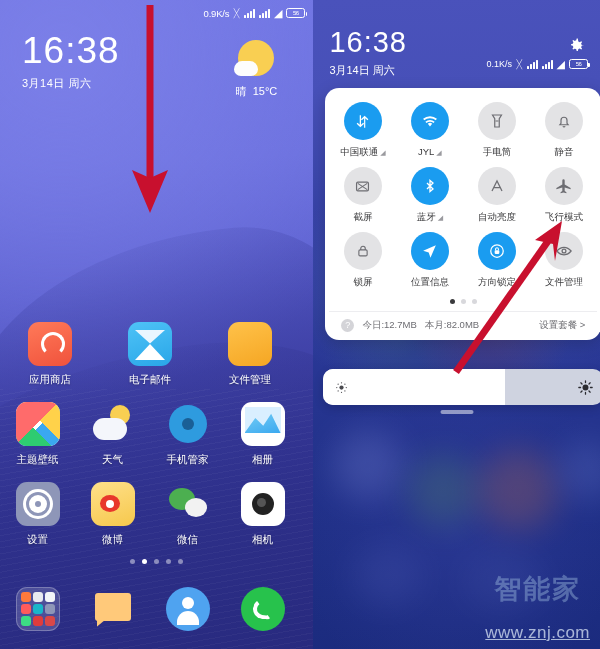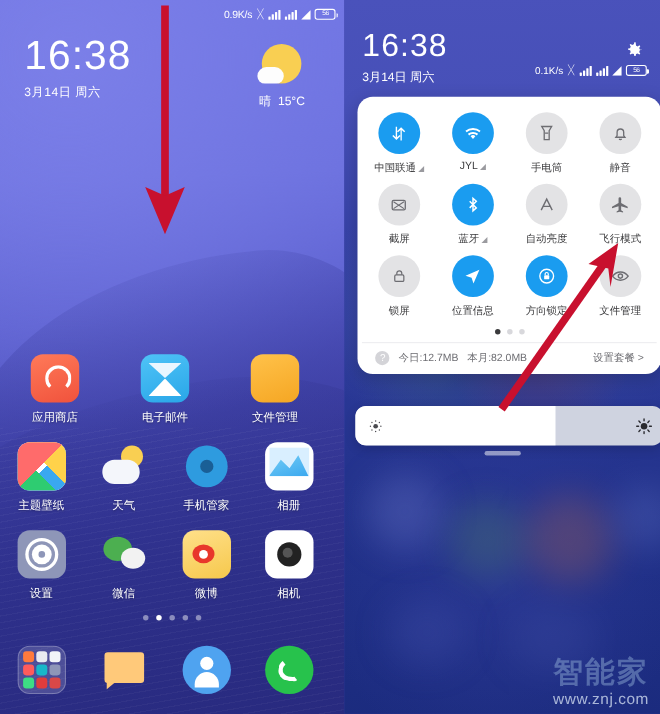--- a/index.html
+++ b/index.html
@@ -190,21 +190,21 @@
   .bright-ic.right { margin-left: auto; }
 
   .home-ind { position: absolute; left: 50%; transform: translateX(-50%); top: 410px;
     width: 33px; height: 4px; border-radius: 2px; background: rgba(255,255,255,.5); z-index: 6; }
 
   .blur-ghost { position: absolute; border-radius: 50%; filter: blur(16px); opacity: .35; }
 
   .wm { position: absolute; right: 10px; bottom: 6px; text-align: center; z-index: 7; }
   .wm-cn { font-size: 27px; color: rgba(160,190,225,.42); letter-spacing: 2px; line-height: 1;
     font-weight: 700; }
-  .wm-url { font-size: 14px; color: rgba(225,235,250,.72); margin-top: 2px; letter-spacing: .5px; }
+  .wm-url { font-size: 17px; color: rgba(225,235,250,.72); margin-top: 20px; letter-spacing: .5px; text-decoration: underline; }
 
   .arrow-right-svg { position: absolute; left: 0; top: 0; width: 300px; height: 649px; z-index: 9; pointer-events: none; }
 </style>
 </head>
 <body>
 
 <div class="screen">
 
   <div class="panel-left">
     <div class="dune"></div>
@@ -282,29 +282,29 @@
       </div>
       <div class="app-row">
         <div class="app">
           <div class="app-icon ic-settings">
               <span></span>
               <i></i>
             </div>
           <div class="app-label">设置</div>
         </div>
         <div class="app">
-          <div class="app-icon ic-wechat"></div>
-          <div class="app-label">微信</div>
-        </div>
-        <div class="app">
           <div class="app-icon ic-weibo">
               <span></span>
               <i></i>
             </div>
           <div class="app-label">微博</div>
+        </div>
+        <div class="app">
+          <div class="app-icon ic-wechat"></div>
+          <div class="app-label">微信</div>
         </div>
         <div class="app">
           <div class="app-icon ic-camera">
               <span></span>
               <i></i>
             </div>
           <div class="app-label">相机</div>
         </div>
       </div>
     </div>

